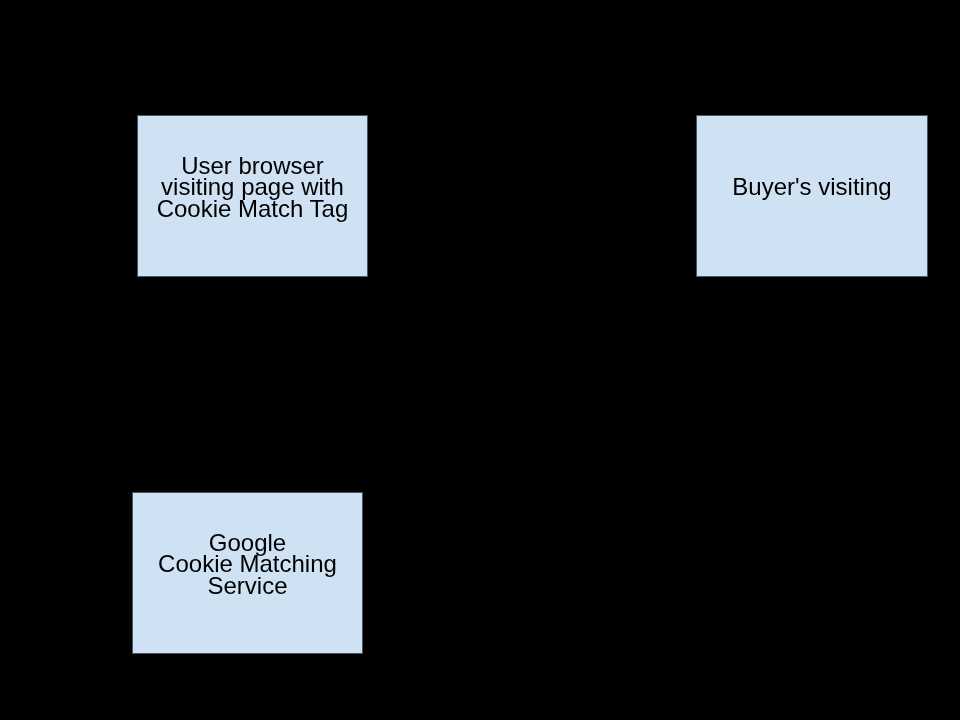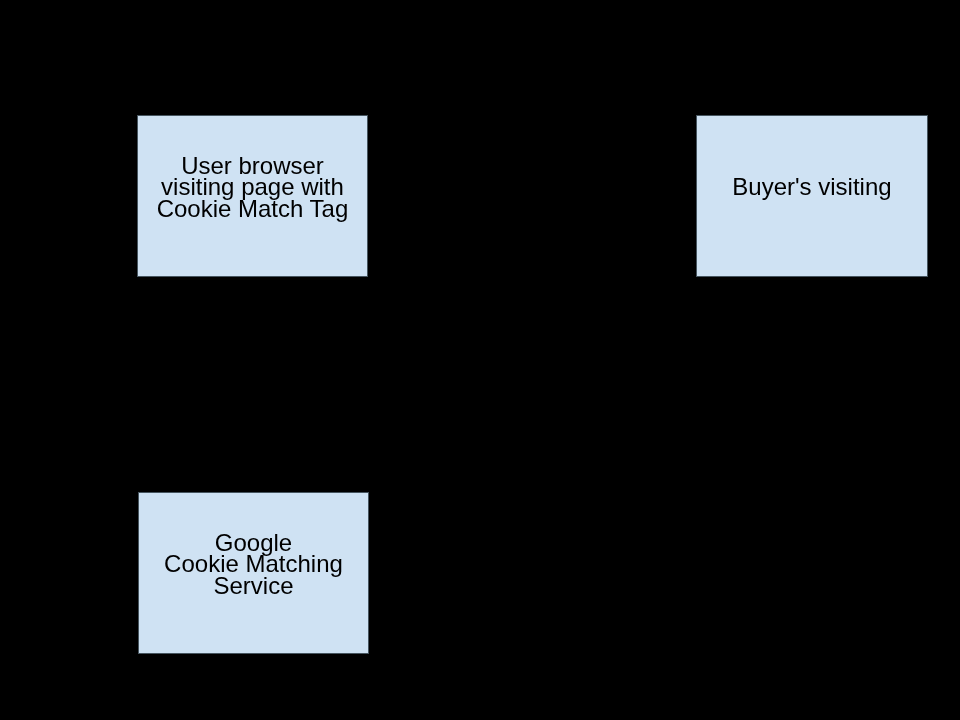--- a/index.html
+++ b/index.html
@@ -38,21 +38,21 @@
     width: 231px;
     height: 162px;
   }
   .node-buyers-service {
     left: 696px;
     top: 115px;
     width: 232px;
     height: 162px;
   }
   .node-google-cms {
-    left: 138px;
+    left: 132px;
     top: 492px;
     width: 231px;
     height: 162px;
   }
 </style>
 </head>
 <body>
 
 <div class="canvas">
 

